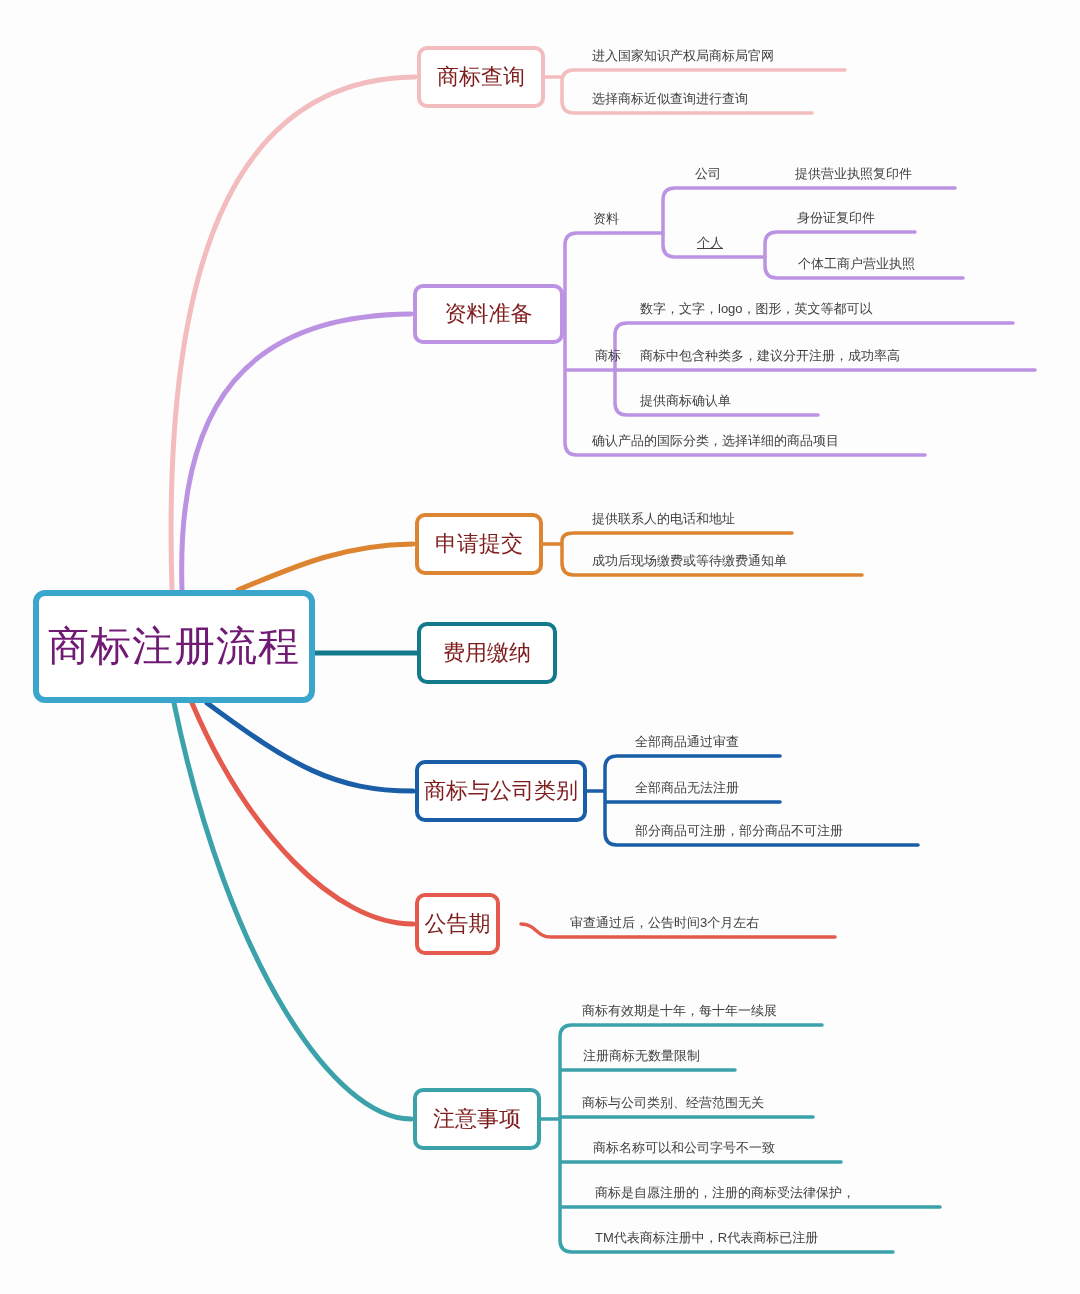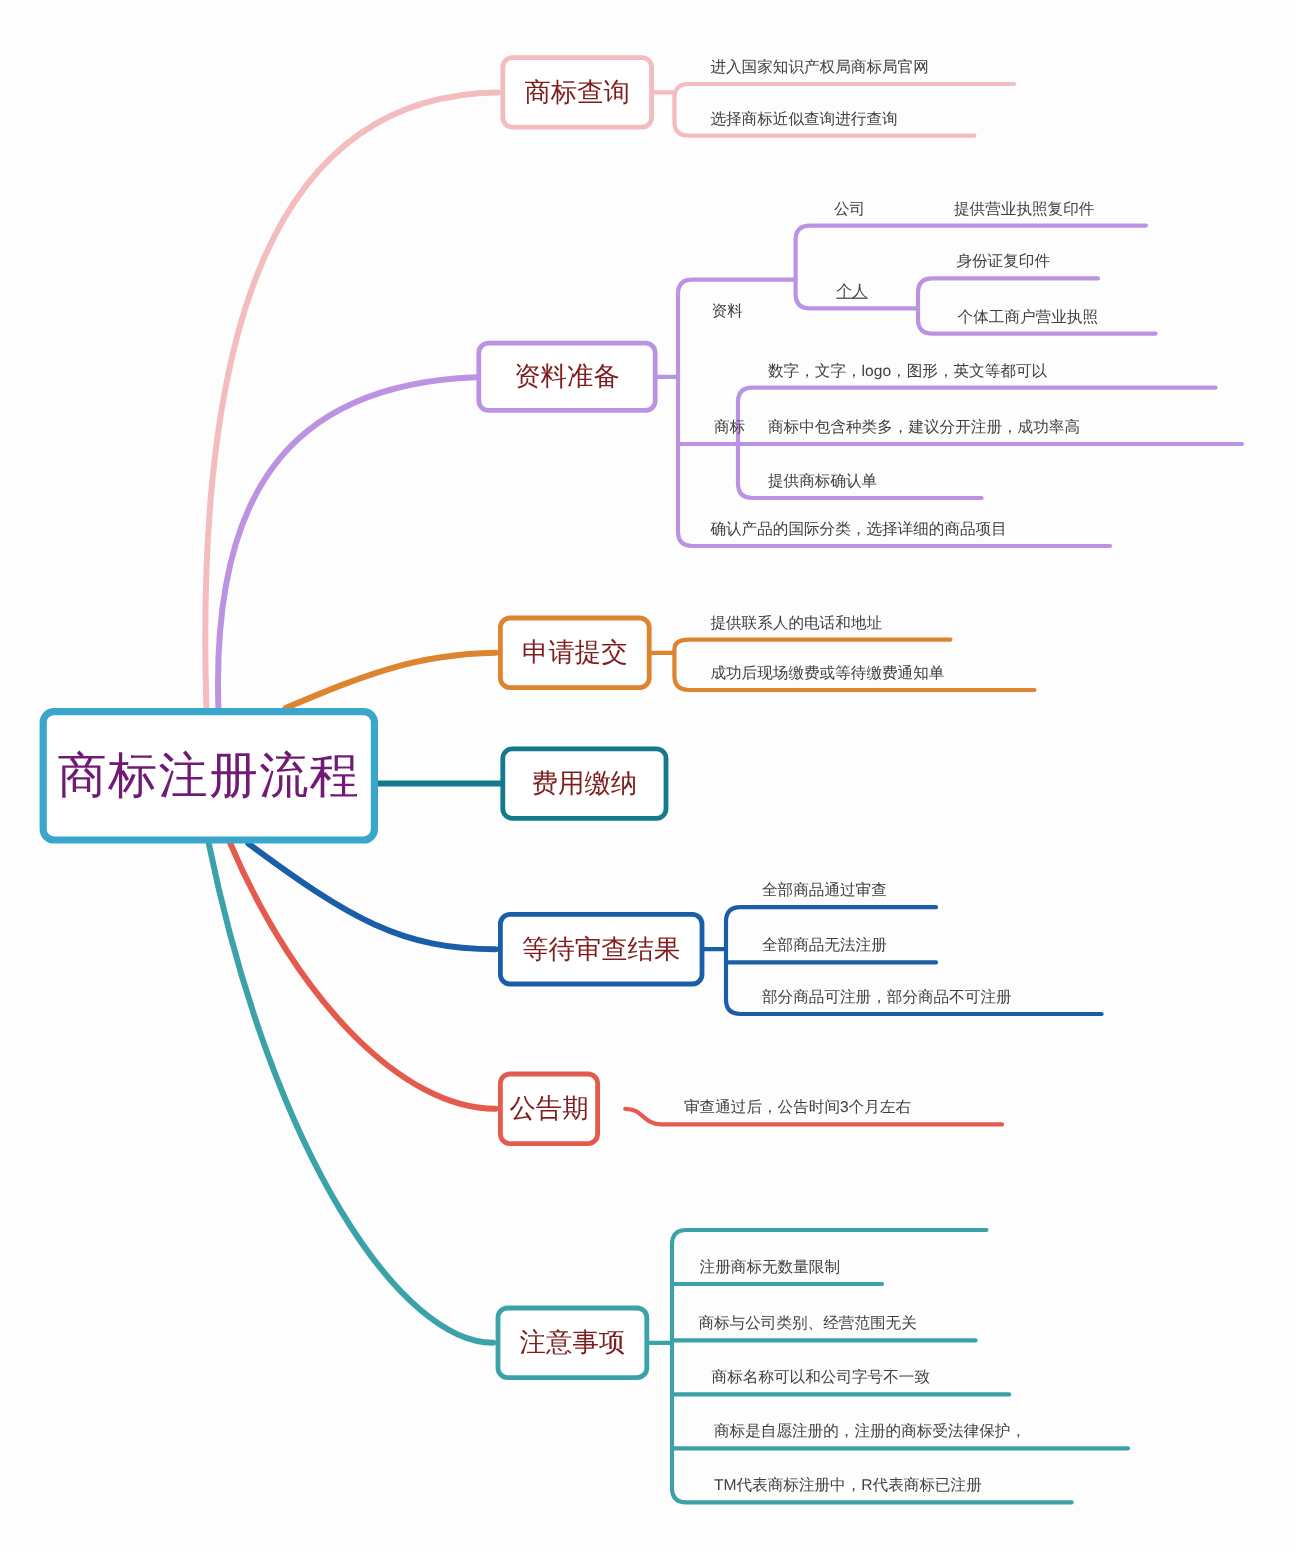--- a/index.html
+++ b/index.html
@@ -59,62 +59,63 @@
     <path stroke-width="3.5" d="M822,1025 L572,1025 Q560,1025 560,1037 L560,1240 Q560,1252 572,1252 L893,1252 M560,1070 L735,1070 M560,1117 L813,1117 M560,1162 L841,1162 M560,1207 L940,1207 M541,1119 L560,1119" style="stroke: rgb(59, 162, 170);"></path>
   </svg>
 
   <div class="node root-node" style="left: 33px; top: 590px; width: 282px; height: 113px; border-color: rgb(59, 166, 204);">
     <span>商标注册流程</span>
   </div>
 
   <div class="node branch-node" style="left: 417px; top: 46px; width: 128px; height: 62px; border-color: rgb(243, 188, 190);">
     <span>商标查询</span>
   </div>
-  <div class="node branch-node" style="left: 397px; top: 284px; width: 151px; height: 60px; border-color: rgb(188, 147, 227);">
+  <div class="node branch-node" style="left: 413px; top: 284px; width: 151px; height: 60px; border-color: rgb(188, 147, 227);">
     <span>资料准备</span>
   </div>
   <div class="node branch-node" style="left: 415px; top: 513px; width: 128px; height: 62px; border-color: rgb(221, 132, 48);">
     <span>申请提交</span>
   </div>
   <div class="node branch-node" style="left: 417px; top: 622px; width: 140px; height: 62px; border-color: rgb(19, 122, 140);">
     <span>费用缴纳</span>
   </div>
   <div class="node branch-node" style="left: 415px; top: 760px; width: 172px; height: 62px; border-color: rgb(26, 94, 168);">
-    <span>等待审查结果</span>
+    <span>商标与公司类别</span>
   </div>
   <div class="node branch-node" style="left: 415px; top: 893px; width: 85px; height: 62px; border-color: rgb(228, 90, 77);">
     <span>公告期</span>
   </div>
   <div class="node branch-node" style="left: 413px; top: 1088px; width: 128px; height: 62px; border-color: rgb(59, 162, 170);">
     <span>注意事项</span>
   </div>
 
   <div class="leaf" style="left:592px;top:45px;">进入国家知识产权局商标局官网</div>
   <div class="leaf" style="left:592px;top:88px;">选择商标近似查询进行查询</div>
 
-  <div class="leaf" style="left:593px;top:208px;margin-top:40px;">资料</div>
+  <div class="leaf" style="left:593px;top:208px;">资料</div>
   <div class="leaf" style="left:695px;top:163px;">公司</div>
   <div class="leaf" style="left:795px;top:163px;">提供营业执照复印件</div>
   <div class="leaf" style="left:697px;top:232px;text-decoration:underline;">个人</div>
   <div class="leaf" style="left:797px;top:207px;">身份证复印件</div>
   <div class="leaf" style="left:798px;top:253px;">个体工商户营业执照</div>
   <div class="leaf" style="left:595px;top:345px;">商标</div>
   <div class="leaf" style="left:640px;top:298px;">数字，文字，logo，图形，英文等都可以</div>
   <div class="leaf" style="left:640px;top:345px;">商标中包含种类多，建议分开注册，成功率高</div>
   <div class="leaf" style="left:640px;top:390px;">提供商标确认单</div>
   <div class="leaf" style="left:592px;top:430px;">确认产品的国际分类，选择详细的商品项目</div>
 
   <div class="leaf" style="left:592px;top:508px;">提供联系人的电话和地址</div>
   <div class="leaf" style="left:592px;top:550px;">成功后现场缴费或等待缴费通知单</div>
 
   <div class="leaf" style="left:635px;top:731px;">全部商品通过审查</div>
   <div class="leaf" style="left:635px;top:777px;">全部商品无法注册</div>
   <div class="leaf" style="left:635px;top:820px;">部分商品可注册，部分商品不可注册</div>
 
   <div class="leaf" style="left:570px;top:912px;">审查通过后，公告时间3个月左右</div>
 
+  <div class="leaf" style="left:582px;top:1000px;">商标有效期是十年，每十年一续展</div>
   <div class="leaf" style="left:583px;top:1045px;">注册商标无数量限制</div>
   <div class="leaf" style="left:582px;top:1092px;">商标与公司类别、经营范围无关</div>
   <div class="leaf" style="left:593px;top:1137px;">商标名称可以和公司字号不一致</div>
   <div class="leaf" style="left:595px;top:1182px;">商标是自愿注册的，注册的商标受法律保护，</div>
   <div class="leaf" style="left:595px;top:1227px;">TM代表商标注册中，R代表商标已注册</div>
 
 </div>
 
 </body></html>

